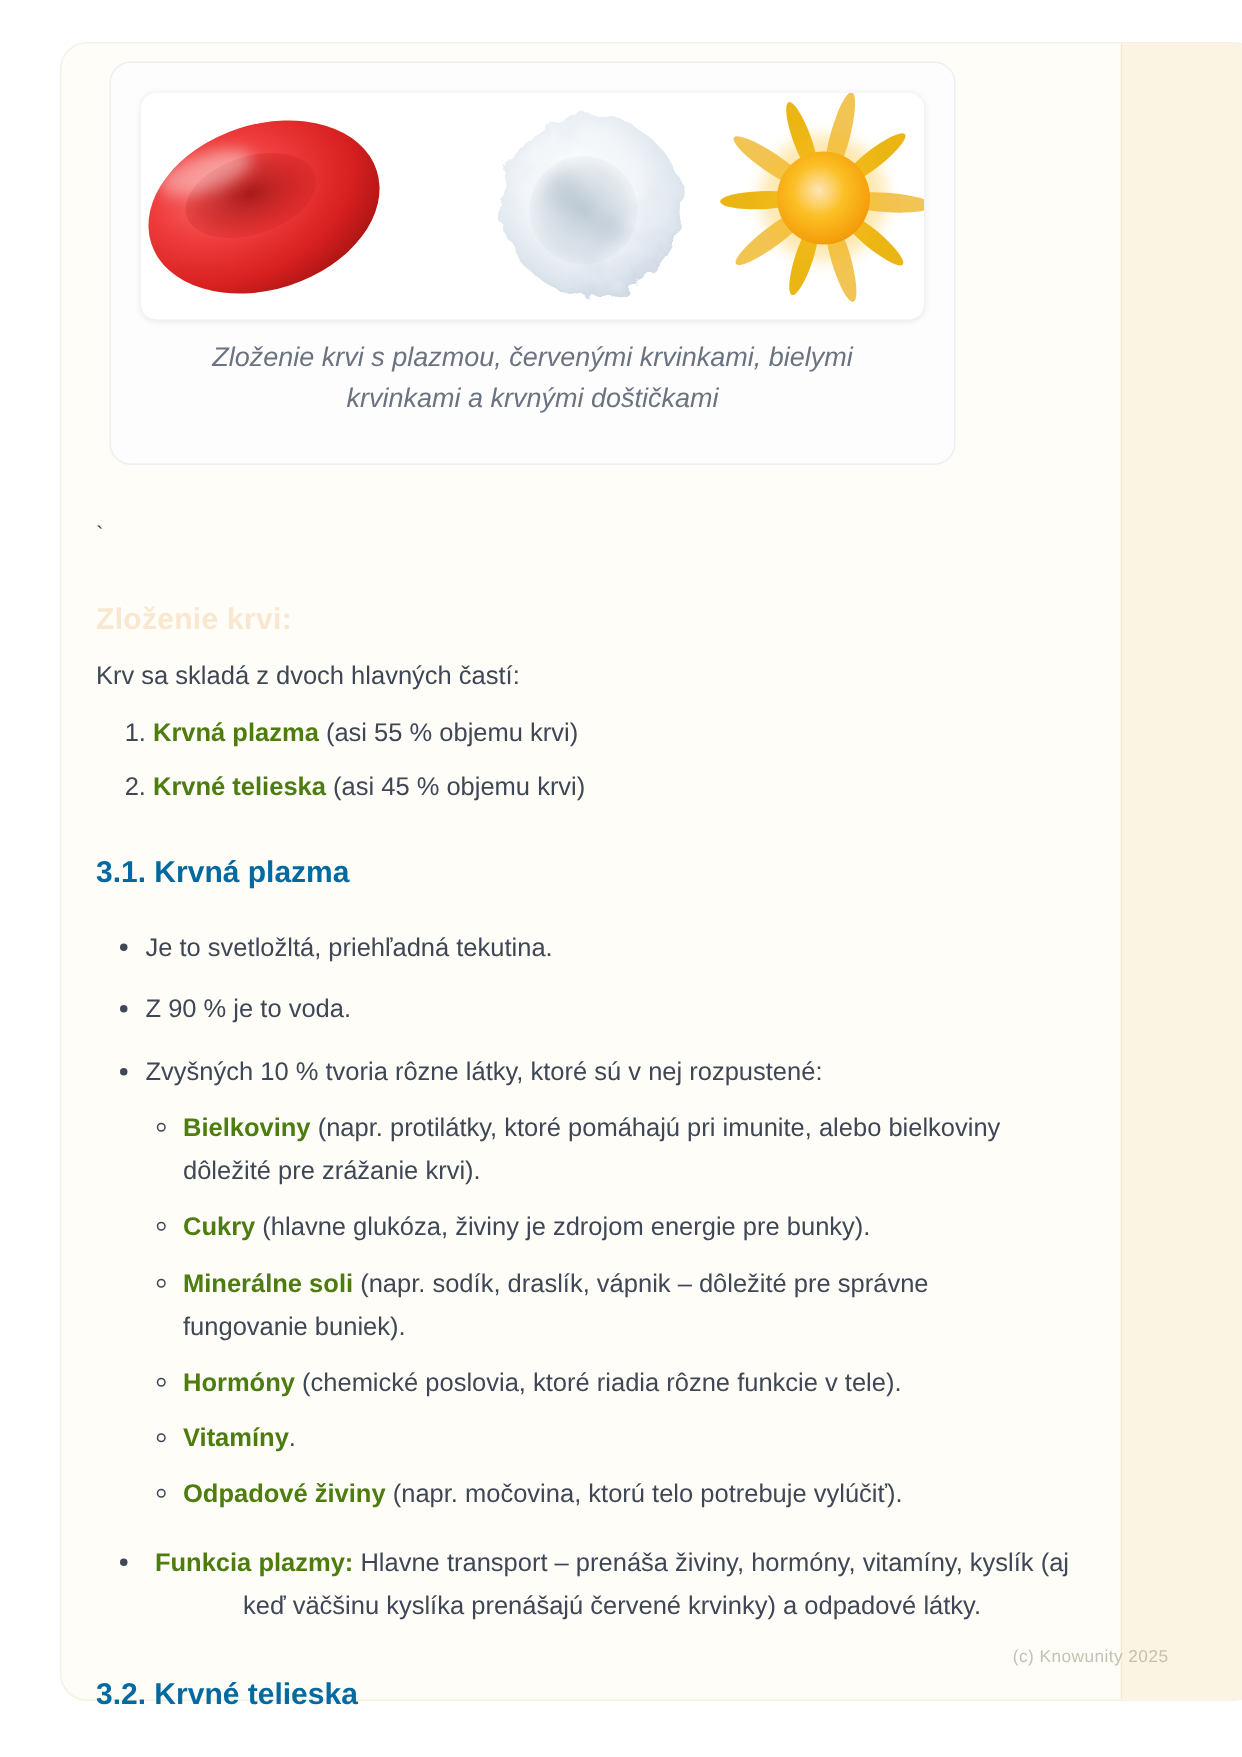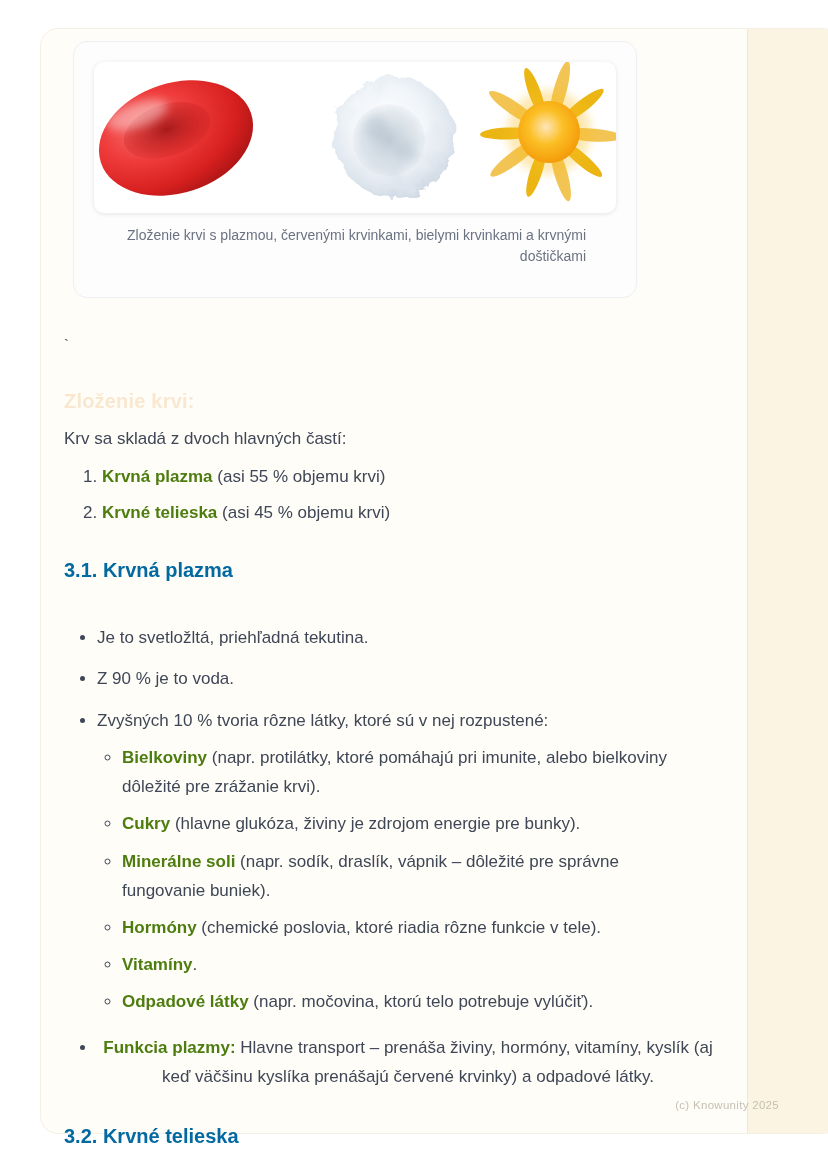--- a/index.html
+++ b/index.html
@@ -13,36 +13,36 @@
           background:#fbf4e3; border-left:1px solid #f3e8d2; border-radius:0 17px 17px 0; }
 
   .content { position:relative; padding:12px 0 0 23px; width:683px;
              color:#3f4756; font-size:17px; line-height:1.5; }
 
   
   .card { width:564px; margin-left:9px; background:#fdfdfe; border:1px solid #edeff2;
           border-radius:14px; padding:20px 20px 30px; }
   .imgbox { width:522px; height:151px; background:#ffffff; border-radius:10px;
             box-shadow:0 1px 5px rgba(15,23,42,.10); overflow:hidden; }
-  figcaption { margin:12px 30px 0; text-align:right; 
-               color:#6b7280; font-size:14px; line-height:1.5; }
+  figcaption { margin:12px 30px 0; text-align:center; font-style:italic;
+               color:#6b7280; font-size:18px; line-height:1.5; }
 
   .stray { margin-top:36px; height:20px; font-size:15px; }
 
   h2 { margin-top:32px; font-size:20px; font-weight:700; color:#fae7d0; letter-spacing:.2px; }
   h3 { margin-top:30px; font-size:20px; font-weight:700; color:#0369a1; }
 
   .intro { margin-top:10px; }
   p, li { color:#3f4756; }
   strong { font-weight:700; color:#4d7c0f; }
 
   ol.num { margin-top:8px; padding-left:38px; list-style:decimal; }
   ol.num li { margin:13px 0; line-height:1.4; }
 
-  ul.l1 { margin-top:38px; padding-left:33px; list-style:disc; }
+  ul.l1 { margin-top:20px; padding-left:33px; list-style:disc; }
   ul.l1 > li { margin:12px 0; line-height:1.72; max-width:622px; }
   ul.l2 { margin-top:6px; padding-left:25px; list-style:circle; }
   ul.l2 > li { margin:8px 0; line-height:1.72; max-width:560px; }
   ul.l1 > li.funkcia { margin-top:16px;text-align:center; }
 
   .footer { position:absolute; top:1070px; right:60px; font-size:11.5px;
             color:#c6c0b2; letter-spacing:.3px; }
 </style>
 </head>
 <body>
@@ -146,21 +146,21 @@
       <ul class="l1">
         <li><span>Je to svetložltá, priehľadná tekutina.</span></li>
         <li><span>Z 90 % je to voda.</span></li>
         <li><span>Zvyšných 10 % tvoria rôzne látky, ktoré sú v nej rozpustené:</span>
           <ul class="l2">
             <li><strong>Bielkoviny</strong><span> (napr. protilátky, ktoré pomáhajú pri imunite, alebo bielkoviny dôležité pre zrážanie krvi).</span></li>
             <li><strong>Cukry</strong><span> (hlavne glukóza, živiny je zdrojom energie pre bunky).</span></li>
             <li><strong>Minerálne soli</strong><span> (napr. sodík, draslík, vápnik – dôležité pre správne fungovanie buniek).</span></li>
             <li><strong>Hormóny</strong><span> (chemické poslovia, ktoré riadia rôzne funkcie v tele).</span></li>
             <li><strong>Vitamíny</strong><span>.</span></li>
-            <li><strong>Odpadové látky</strong><span> (napr. močovina, ktorú telo potrebuje vylúčiť).</span></li>
+            <li><strong>Odpadové živiny</strong><span> (napr. močovina, ktorú telo potrebuje vylúčiť).</span></li>
           </ul>
         </li>
         <li class="funkcia"><strong>Funkcia plazmy:</strong><span> Hlavne transport – prenáša živiny, hormóny, vitamíny, kyslík (aj keď väčšinu kyslíka prenášajú červené krvinky) a odpadové látky.</span></li>
       </ul>
 
       <h3>3.2. Krvné telieska</h3>
 
     </div>
 
     <div class="footer">(c) Knowunity 2025</div>

